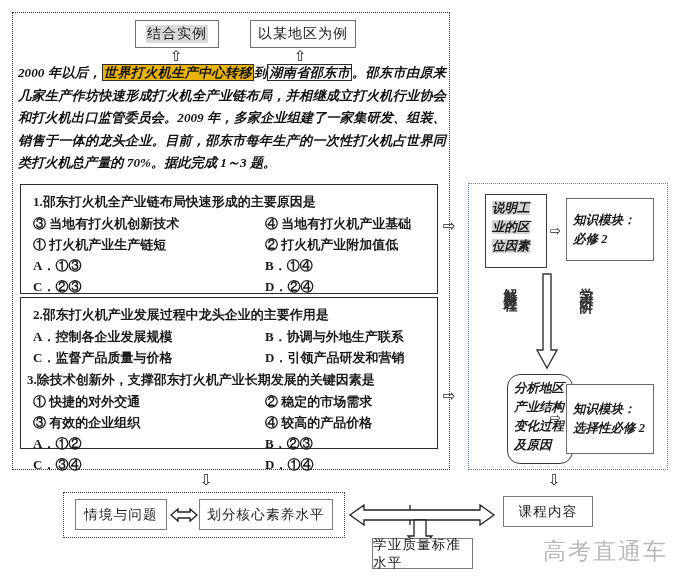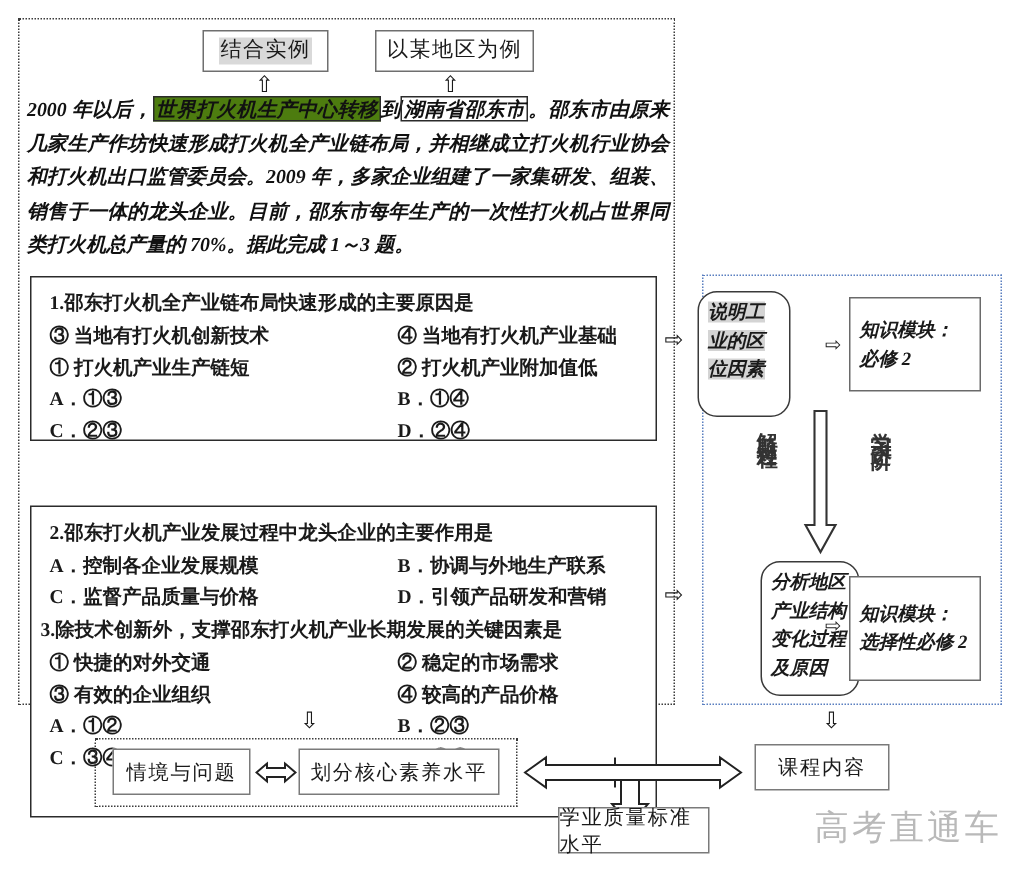--- a/index.html
+++ b/index.html
@@ -54,21 +54,21 @@
     line-height: 22.5px;
     font-style: italic;
     font-weight: 600;
     color: #111;
     text-align: justify;
   }
   #narrative .inlinebox {
     border: 1.4px solid #2b2b2b;
     padding: 0 1px;
   }
-  #narrative .hl { background: #4d7c0f; }
+  #narrative .hl { background: #eab308; }
 
   
   .qpanel {
     position: absolute;
     border: 1.6px solid #2b2b2b;
     background: #fff;
     padding: 5px 10px 5px 12px;
   }
   .qstem {
     font-size: 13px;
@@ -182,21 +182,21 @@
   <div class="opt-row ansrow">
     <span class="c1">A．①③</span>
     <span class="c2">B．①④</span>
   </div>
   <div class="opt-row ansrow">
     <span class="c1">C．②③</span>
     <span class="c2">D．②④</span>
   </div>
 </div>
 
-<div class="qpanel" style="left:20px; top:297px; width:418px; height:208px;margin-top:40px;">
+<div class="qpanel" style="left:20px; top:297px; width:418px; height:152px;">
   <div class="qstem">2.邵东打火机产业发展过程中龙头企业的主要作用是</div>
   <div class="opt-row ansrow">
     <span class="c1">A．控制各企业发展规模</span>
     <span class="c2">B．协调与外地生产联系</span>
   </div>
   <div class="opt-row ansrow">
     <span class="c1">C．监督产品质量与价格</span>
     <span class="c2">D．引领产品研发和营销</span>
   </div>
 
@@ -217,21 +217,21 @@
     <span class="c1">C．③④</span>
     <span class="c2">D．①④</span>
   </div>
 </div>
 
 <div class="arrow arrow-right-hollow" style="left:443px; top:219px;">⇨</div>
 <div class="arrow arrow-right-hollow" style="left:443px; top:389px;">⇨</div>
 
 <div class="dotted-blue" style="left:468px; top:183px; width:200px; height:287px;"></div>
 
-<div class="rbox dark" style="left:465px; top:194px; width:62px; height:84px;border-radius:13px;">
+<div class="rbox dark" style="left:485px; top:194px; width:62px; height:74px;">
   <span class="hl">说明工业的区位因素</span>
 </div>
 
 <div class="arrow arrow-right-hollow" style="left:550px; top:224px; font-size:13px;">⇨</div>
 
 <div class="rbox" style="left:566px; top:198px; width:88px; height:63px; display:flex; align-items:center;">
   <span>知识模块：必修 2</span>
 </div>
 
 <div class="vlabel" style="left:500px; top:277px;">

